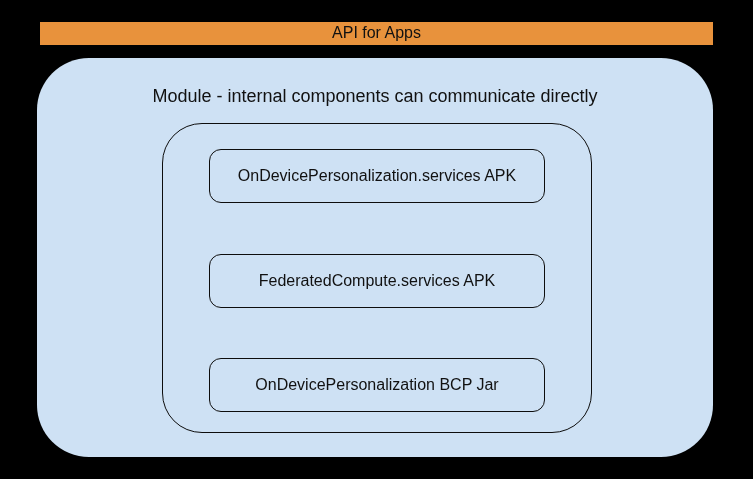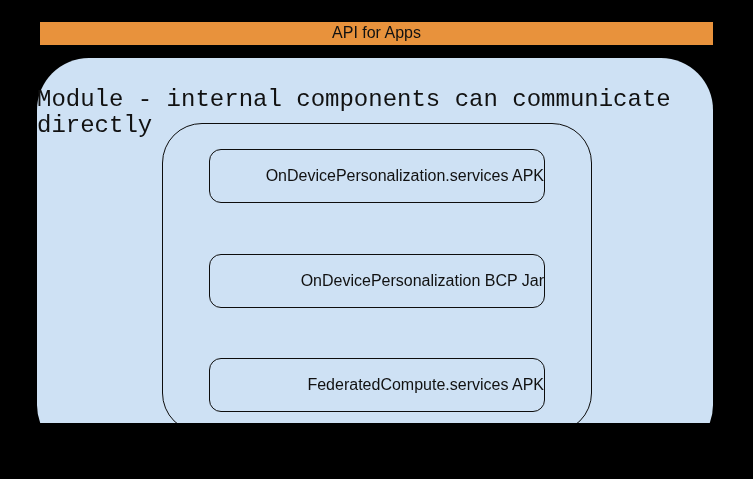--- a/index.html
+++ b/index.html
@@ -11,21 +11,21 @@
   }
   * { box-sizing: border-box; }
   html, body {
     margin: 0;
     padding: 0;
     background: var(--background);
   }
   #canvas {
     position: relative;
     width: 753px;
-    height: 423px;
+    height: 479px;
     background: var(--background);
     font-family: "Liberation Sans", sans-serif;
     color: var(--text);
     overflow: hidden;
   }
   .banner {
     position: absolute;
     left: 40px;
     top: 22px;
     width: 673px;
@@ -48,25 +48,24 @@
     width: 676px;
     height: 399px;
     background: var(--module-fill);
     border-radius: 52px;
   }
   .module-title {
     position: absolute;
     left: 0;
     top: 29px;
     width: 100%;
-    text-align: left;
-    font-size: 24px;
+    text-align: center;
+    font-size: 18px;
     line-height: 1.1;
     color: var(--text);
-    font-family: Liberation Mono, monospace;
   }
   .inner-boundary {
     position: absolute;
     left: 125px;
     top: 65px;
     width: 430px;
     height: 310px;
     border: 1.4px solid var(--stroke);
     border-radius: 40px;
     display: flex;
@@ -75,21 +74,21 @@
     padding: 25px 46px 20px 46px;
   }
   .component-box {
     height: 54px;
     width: 100%;
     background: var(--module-fill);
     border: 1.4px solid var(--stroke);
     border-radius: 12px;
     display: flex;
     align-items: center;
-    justify-content: flex-end;
+    justify-content: center;
   }
   .component-label {
     font-size: 16px;
     line-height: 1;
     color: var(--text);
     text-align: center;
   }
 </style>
 </head>
 <body>
@@ -104,23 +103,23 @@
 
     <div class="module-title">Module - internal components can communicate directly</div>
 
     <div class="inner-boundary">
 
       <div class="component-box">
         <span class="component-label">OnDevicePersonalization.services APK</span>
       </div>
 
       <div class="component-box">
-        <span class="component-label">OnDevicePersonalization BCP Jar</span>
+        <span class="component-label">FederatedCompute.services APK</span>
       </div>
 
       <div class="component-box">
-        <span class="component-label">FederatedCompute.services APK</span>
+        <span class="component-label">OnDevicePersonalization BCP Jar</span>
       </div>
 
 
     </div>
   </div>
 </div>
 
 </body></html>

